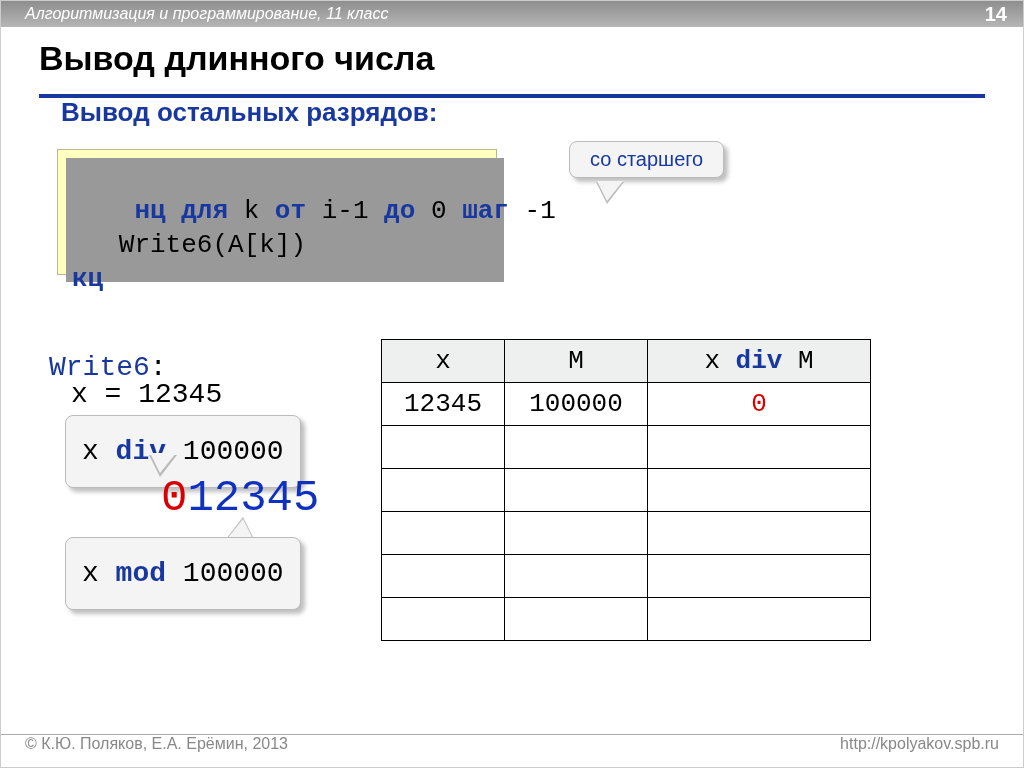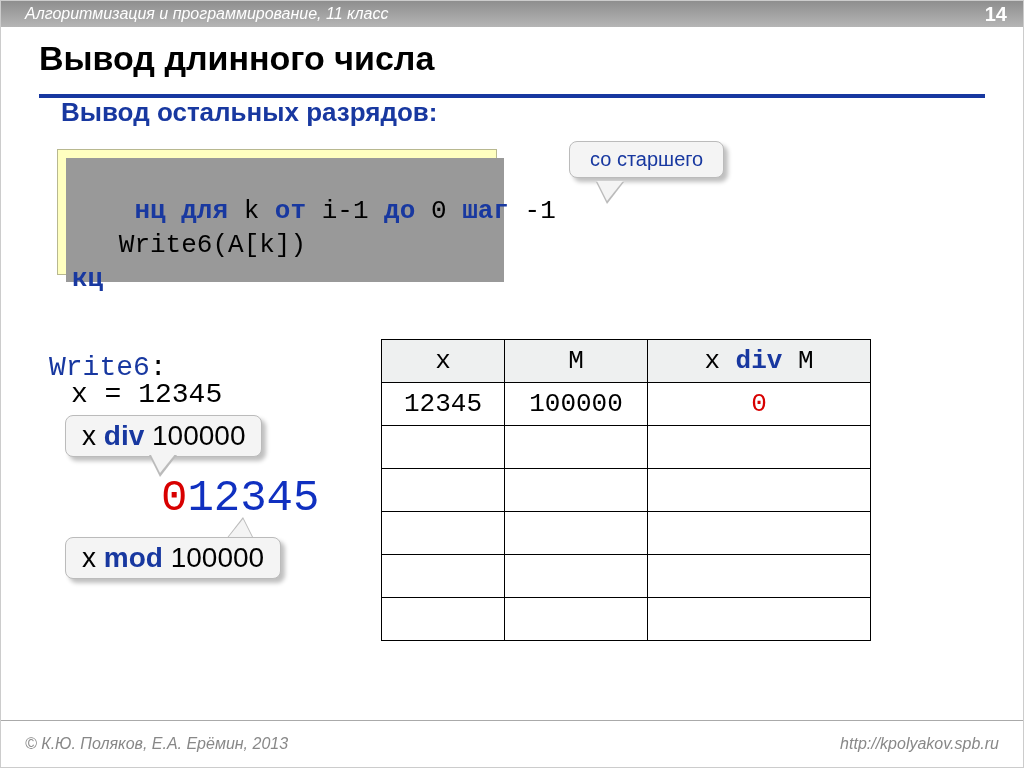--- a/index.html
+++ b/index.html
@@ -18,32 +18,32 @@
   .tail-down{border-left:10px solid transparent;border-right:16px solid transparent;border-top:20px solid #f4f4f4;}
   .tail-down-border{border-left:11px solid transparent;border-right:17px solid transparent;border-top:22px solid #bbb;}
   .tail-up{border-left:16px solid transparent;border-right:10px solid transparent;border-bottom:20px solid #f4f4f4;}
   .tail-up-border{border-left:17px solid transparent;border-right:11px solid transparent;border-bottom:22px solid #bbb;}
   .write6-label{position:absolute;top:340px;left:48px;font-family:"Courier New",monospace;font-size:28px;color:#1838a0;margin-top:11px;}
   .xval{position:absolute;top:378px;left:70px;font-family:"Courier New",monospace;font-size:28px;color:#000;}
   .bignum{position:absolute;top:472px;left:160px;font-family:"Courier New",monospace;font-size:44px;}
   .bignum .z{color:#d80000;}
   .bignum .r{color:#1030c0;}
   
-  .expr{position:absolute;background:#f4f4f4;border:1px solid #bbb;border-radius:8px;padding:4px 16px;font-family:Liberation Sans, sans-serif;font-size:28px;box-shadow:4px 4px 4px rgba(0,0,0,.25);}
+  .expr{position:absolute;background:#f4f4f4;border:1px solid #bbb;border-radius:8px;padding:20px 16px;font-family:Liberation Mono, monospace;font-size:28px;box-shadow:4px 4px 4px rgba(0,0,0,.25);}
   .expr .op{color:#1838a0;font-weight:bold;}
   
   .tbl{position:absolute;top:338px;left:380px;border-collapse:collapse;font-family:"Courier New",monospace;font-size:26px;}
   .tbl th,.tbl td{border:1px solid #000;text-align:center;height:40px;}
   .tbl th{background:#eef0f0;font-weight:normal;}
   .tbl .c1{width:120px;}
   .tbl .c2{width:140px;}
   .tbl .c3{width:220px;}
   .tbl th .op{color:#1838a0;font-weight:bold;}
   .tbl .red{color:#d80000;}
-  .footer{position:absolute;bottom:2px;left:0;right:0;border-top:1px solid #aaa;height:30px;font-style:italic;color:#888;font-size:16px;padding:14px 24px 0;}
+  .footer{position:absolute;bottom:2px;left:0;right:0;border-top:1px solid #aaa;height:30px;color:#888;font-size:16px;padding:0 24px 0;}
   .footer .right{position:absolute;right:24px;margin-left:6px;}
 </style>
 </head>
 <body>
 
 <div class="slide">
 
   <div class="topbar">
     <span>Алгоритмизация и программирование, 11 класс</span>
     <span class="pagenum">14</span>

